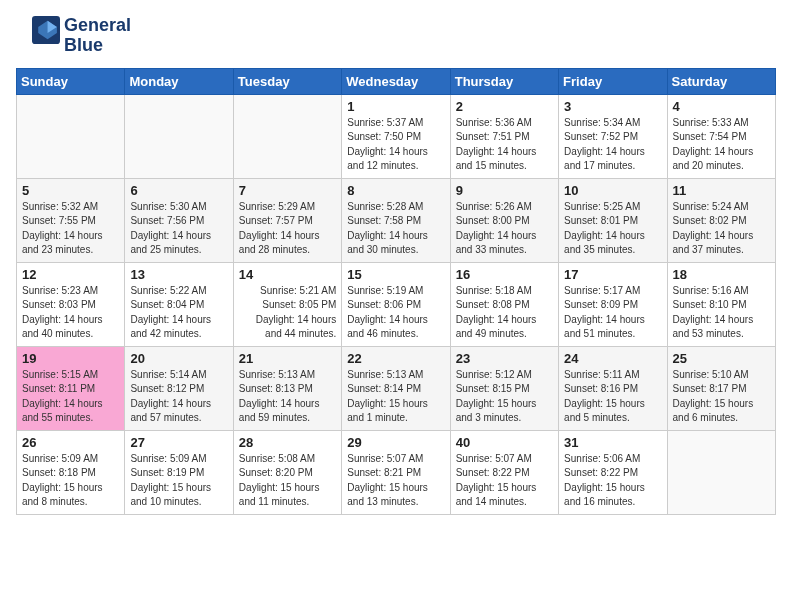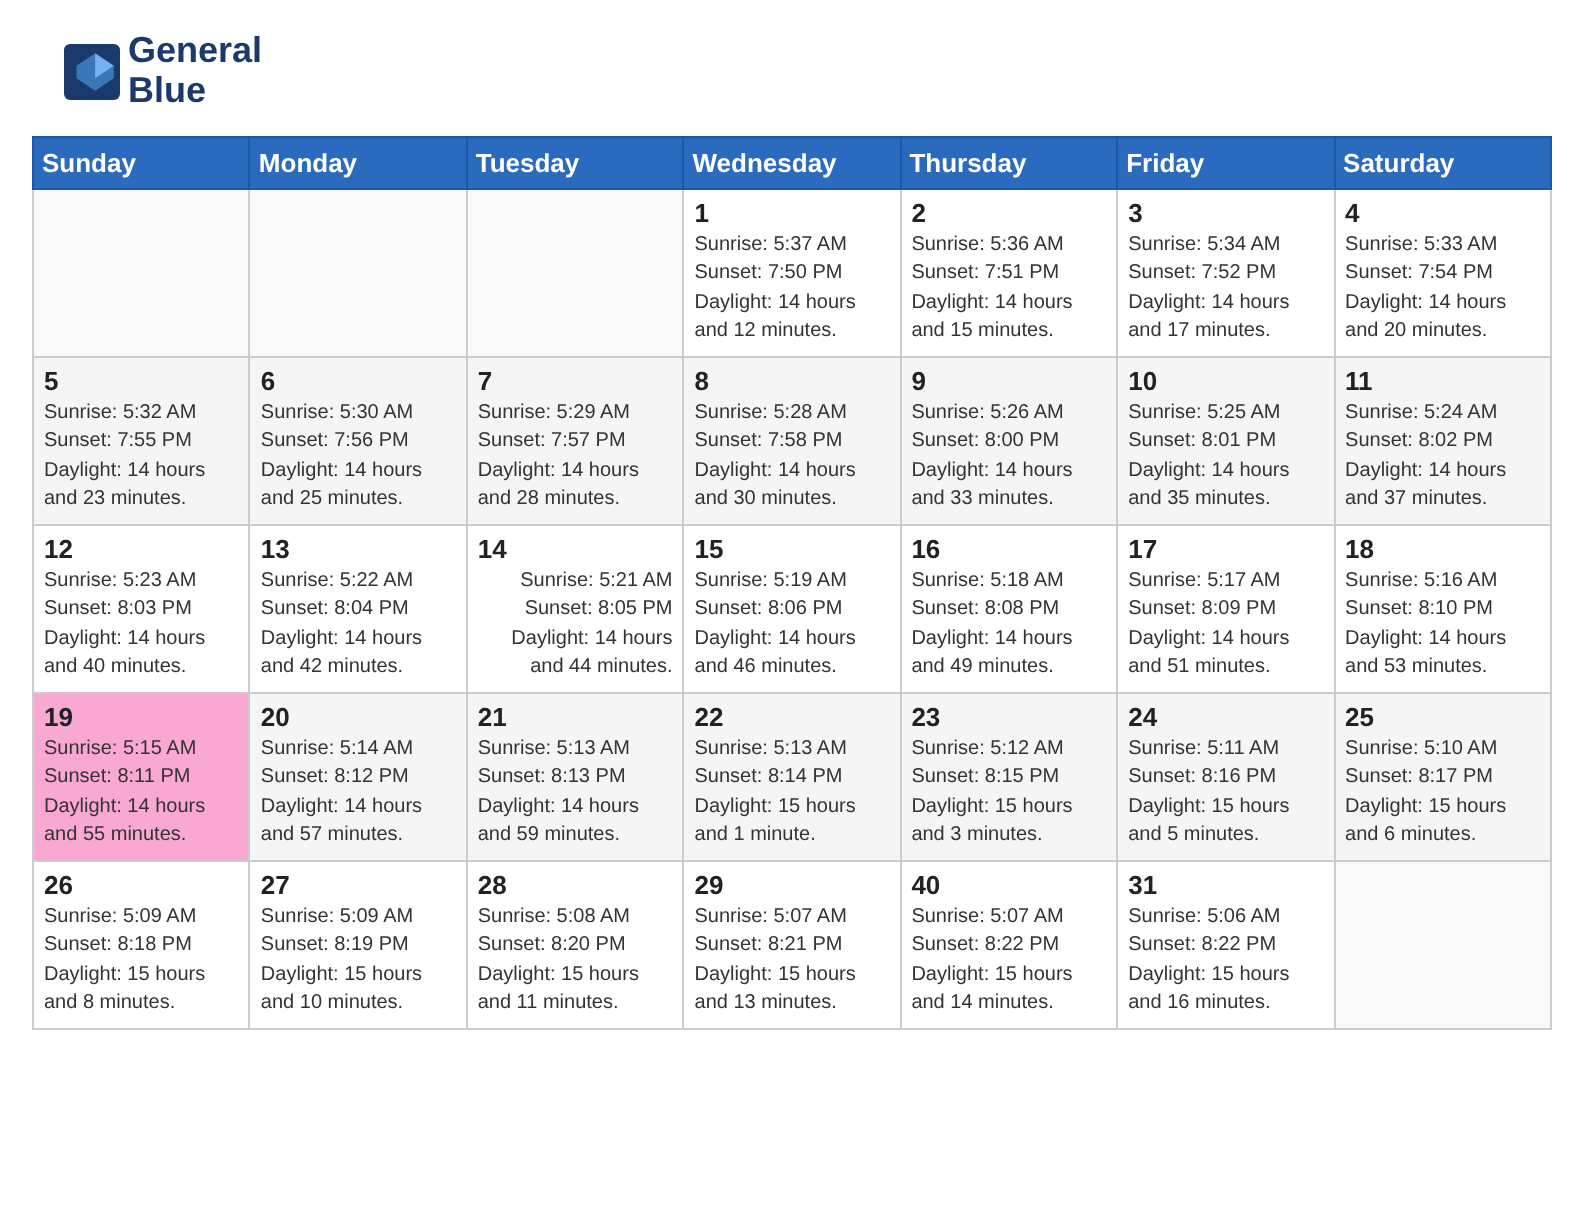--- a/index.html
+++ b/index.html
@@ -11,21 +11,20 @@
       padding: 16px;
     }
     .header {
       display: flex;
       justify-content: space-between;
       align-items: flex-start;
       margin-bottom: 12px;
     }
     .logo {
       display: flex;
-      align-items: center;
       gap: 4px;
       padding-left: 16px;
     }
     .logo-text {
       font-size: 18px;
       font-weight: bold;
       color: #1a3a6c;
       line-height: 1.1;
     }
     .logo-icon {

